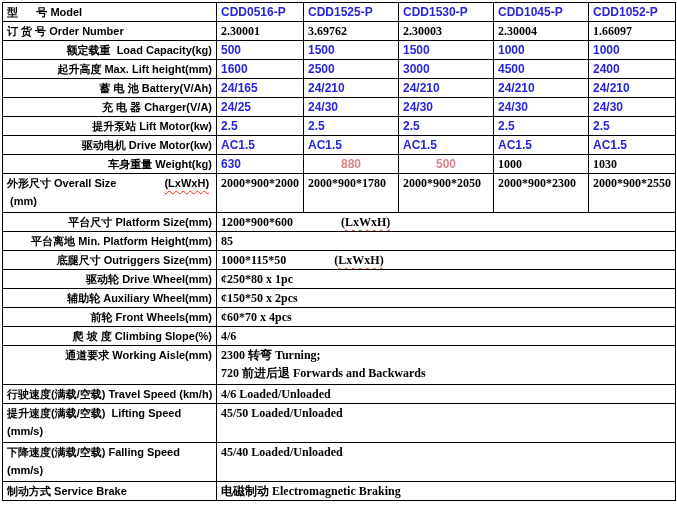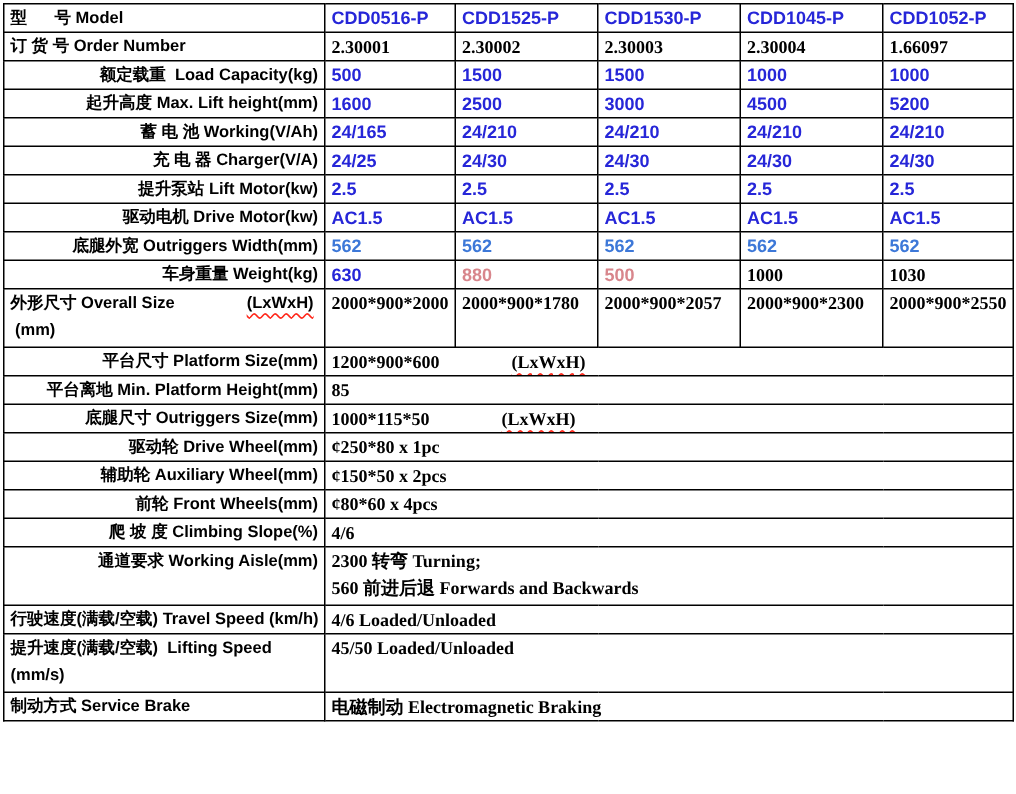--- a/index.html
+++ b/index.html
@@ -30,21 +30,21 @@
   .lab.spread{display:flex;justify-content:flex-end;}
   .lab .unit.right{margin-right:2px;white-space:nowrap;}
   .lab .unit.inline{margin-left:3px;}
   .lab .unit.newline{display:block;}
   .gap-sm{margin-left:3px;}
   .gap-lg{margin-left:9px;}
   td.val{word-break:break-all;}
   td.val.merged{word-break:normal;}
   .blue{color:var(--blue);margin-left:24px;}
   .lightblue{color:var(--lblue);}
-  .red{color:var(--red);}
+  .red{color:var(--red);text-align:center;}
   .black{color:var(--black);font-family:Liberation Serif, serif;}
   .squiggle{
     text-decoration:underline;
     text-decoration-style:wavy;
     text-decoration-color:var(--squig);
     text-decoration-thickness:1px;
     text-underline-offset:3px;
     margin-left:48px;
   }
 </style>
@@ -70,21 +70,21 @@
           <td class="val blue">CDD1525-P</td>
           <td class="val blue">CDD1530-P</td>
           <td class="val blue">CDD1045-P</td>
           <td class="val blue">CDD1052-P</td>
         </tr>
         <tr>
           <td class="label-cell">
             <div class="lab"><span class="lab-name">订 货 号 Order Number</span></div>
           </td>
           <td class="val black">2.30001</td>
-          <td class="val black">2.30002</td>
+          <td class="val black">3.69762</td>
           <td class="val black">2.30003</td>
           <td class="val black">2.30004</td>
           <td class="val black">1.66097</td>
         </tr>
         <tr>
           <td class="label-cell">
             <div class="lab spread"><span class="lab-name">额定载重  Load Capacity</span><span class="unit right">(kg)</span></div>
           </td>
           <td class="val blue">500</td>
           <td class="val blue">1500</td>
@@ -93,25 +93,25 @@
           <td class="val blue">1000</td>
         </tr>
         <tr>
           <td class="label-cell">
             <div class="lab spread"><span class="lab-name">起升高度 Max. Lift height</span><span class="unit right">(mm)</span></div>
           </td>
           <td class="val blue">1600</td>
           <td class="val blue">2500</td>
           <td class="val blue">3000</td>
           <td class="val blue">4500</td>
-          <td class="val blue">5200</td>
-        </tr>
-        <tr>
-          <td class="label-cell">
-            <div class="lab spread"><span class="lab-name">蓄 电 池 Working</span><span class="unit right">(V/Ah)</span></div>
+          <td class="val blue">2400</td>
+        </tr>
+        <tr>
+          <td class="label-cell">
+            <div class="lab spread"><span class="lab-name">蓄 电 池 Battery</span><span class="unit right">(V/Ah)</span></div>
           </td>
           <td class="val blue">24/165</td>
           <td class="val blue">24/210</td>
           <td class="val blue">24/210</td>
           <td class="val blue">24/210</td>
           <td class="val blue">24/210</td>
         </tr>
         <tr>
           <td class="label-cell">
             <div class="lab spread"><span class="lab-name">充 电 器 Charger</span><span class="unit right">(V/A)</span></div>
@@ -134,48 +134,38 @@
         </tr>
         <tr>
           <td class="label-cell">
             <div class="lab spread"><span class="lab-name">驱动电机 Drive Motor</span><span class="unit right">(kw)</span></div>
           </td>
           <td class="val blue">AC1.5</td>
           <td class="val blue">AC1.5</td>
           <td class="val blue">AC1.5</td>
           <td class="val blue">AC1.5</td>
           <td class="val blue">AC1.5</td>
-        </tr>
-        <tr>
-          <td class="label-cell">
-            <div class="lab spread"><span class="lab-name">底腿外宽 Outriggers Width</span><span class="unit right">(mm)</span></div>
-          </td>
-          <td class="val lightblue">562</td>
-          <td class="val lightblue">562</td>
-          <td class="val lightblue">562</td>
-          <td class="val lightblue">562</td>
-          <td class="val lightblue">562</td>
         </tr>
         <tr>
           <td class="label-cell">
             <div class="lab spread"><span class="lab-name">车身重量 Weight</span><span class="unit right">(kg)</span></div>
           </td>
           <td class="val blue">630</td>
           <td class="val red">880</td>
           <td class="val red">500</td>
           <td class="val black">1000</td>
           <td class="val black">1030</td>
         </tr>
         <tr class="tall">
           <td class="label-cell">
             <div class="lab"><span class="lab-name">外形尺寸 Overall Size</span><span class="squiggle gap-sm">(LxWxH)</span><span class="unit inline">(mm)</span></div>
           </td>
           <td class="val black">2000*900*2000</td>
           <td class="val black">2000*900*1780</td>
-          <td class="val black">2000*900*2057</td>
+          <td class="val black">2000*900*2050</td>
           <td class="val black">2000*900*2300</td>
           <td class="val black">2000*900*2550</td>
         </tr>
         <tr>
           <td class="label-cell">
             <div class="lab spread"><span class="lab-name">平台尺寸 Platform Size</span><span class="unit right">(mm)</span></div>
           </td>
           <td class="val merged black" colspan="5"><span class="val-text">1200*900*600</span><span class="squiggle gap-lg">(LxWxH)</span></td>
         </tr>
         <tr>
@@ -199,48 +189,54 @@
         <tr>
           <td class="label-cell">
             <div class="lab spread"><span class="lab-name">辅助轮 Auxiliary Wheel</span><span class="unit right">(mm)</span></div>
           </td>
           <td class="val merged black" colspan="5"><span class="val-text">¢150*50 x 2pcs</span></td>
         </tr>
         <tr>
           <td class="label-cell">
             <div class="lab spread"><span class="lab-name">前轮 Front Wheels</span><span class="unit right">(mm)</span></div>
           </td>
-          <td class="val merged black" colspan="5"><span class="val-text">¢80*60 x 4pcs</span></td>
+          <td class="val merged black" colspan="5"><span class="val-text">¢60*70 x 4pcs</span></td>
         </tr>
         <tr>
           <td class="label-cell">
             <div class="lab spread"><span class="lab-name">爬 坡 度 Climbing Slope</span><span class="unit right">(%)</span></div>
           </td>
           <td class="val merged black" colspan="5"><span class="val-text">4/6</span></td>
         </tr>
         <tr class="tall">
           <td class="label-cell">
             <div class="lab spread"><span class="lab-name">通道要求 Working Aisle</span><span class="unit right">(mm)</span></div>
           </td>
           <td class="val merged black" colspan="5">
             <div class="val-line">2300 转弯 Turning;</div>
-            <div class="val-line">560 前进后退 Forwards and Backwards</div>
+            <div class="val-line">720 前进后退 Forwards and Backwards</div>
           </td>
         </tr>
         <tr>
           <td class="label-cell">
             <div class="lab"><span class="lab-name">行驶速度(满载/空载) Travel Speed</span><span class="unit inline">(km/h)</span></div>
           </td>
           <td class="val merged black" colspan="5"><span class="val-text">4/6 Loaded/Unloaded</span></td>
         </tr>
         <tr class="tall">
           <td class="label-cell">
             <div class="lab"><span class="lab-name">提升速度(满载/空载)  Lifting Speed</span><span class="unit newline">(mm/s)</span></div>
           </td>
           <td class="val merged black" colspan="5"><span class="val-text">45/50 Loaded/Unloaded</span></td>
+        </tr>
+        <tr class="tall">
+          <td class="label-cell">
+            <div class="lab"><span class="lab-name">下降速度(满载/空载) Falling Speed</span><span class="unit newline">(mm/s)</span></div>
+          </td>
+          <td class="val merged black" colspan="5"><span class="val-text">45/40 Loaded/Unloaded</span></td>
         </tr>
         <tr>
           <td class="label-cell">
             <div class="lab"><span class="lab-name">制动方式 Service Brake</span></div>
           </td>
           <td class="val merged black" colspan="5"><span class="val-text">电磁制动 Electromagnetic Braking</span></td>
         </tr>
       </tbody>
   </table>
 </div>

